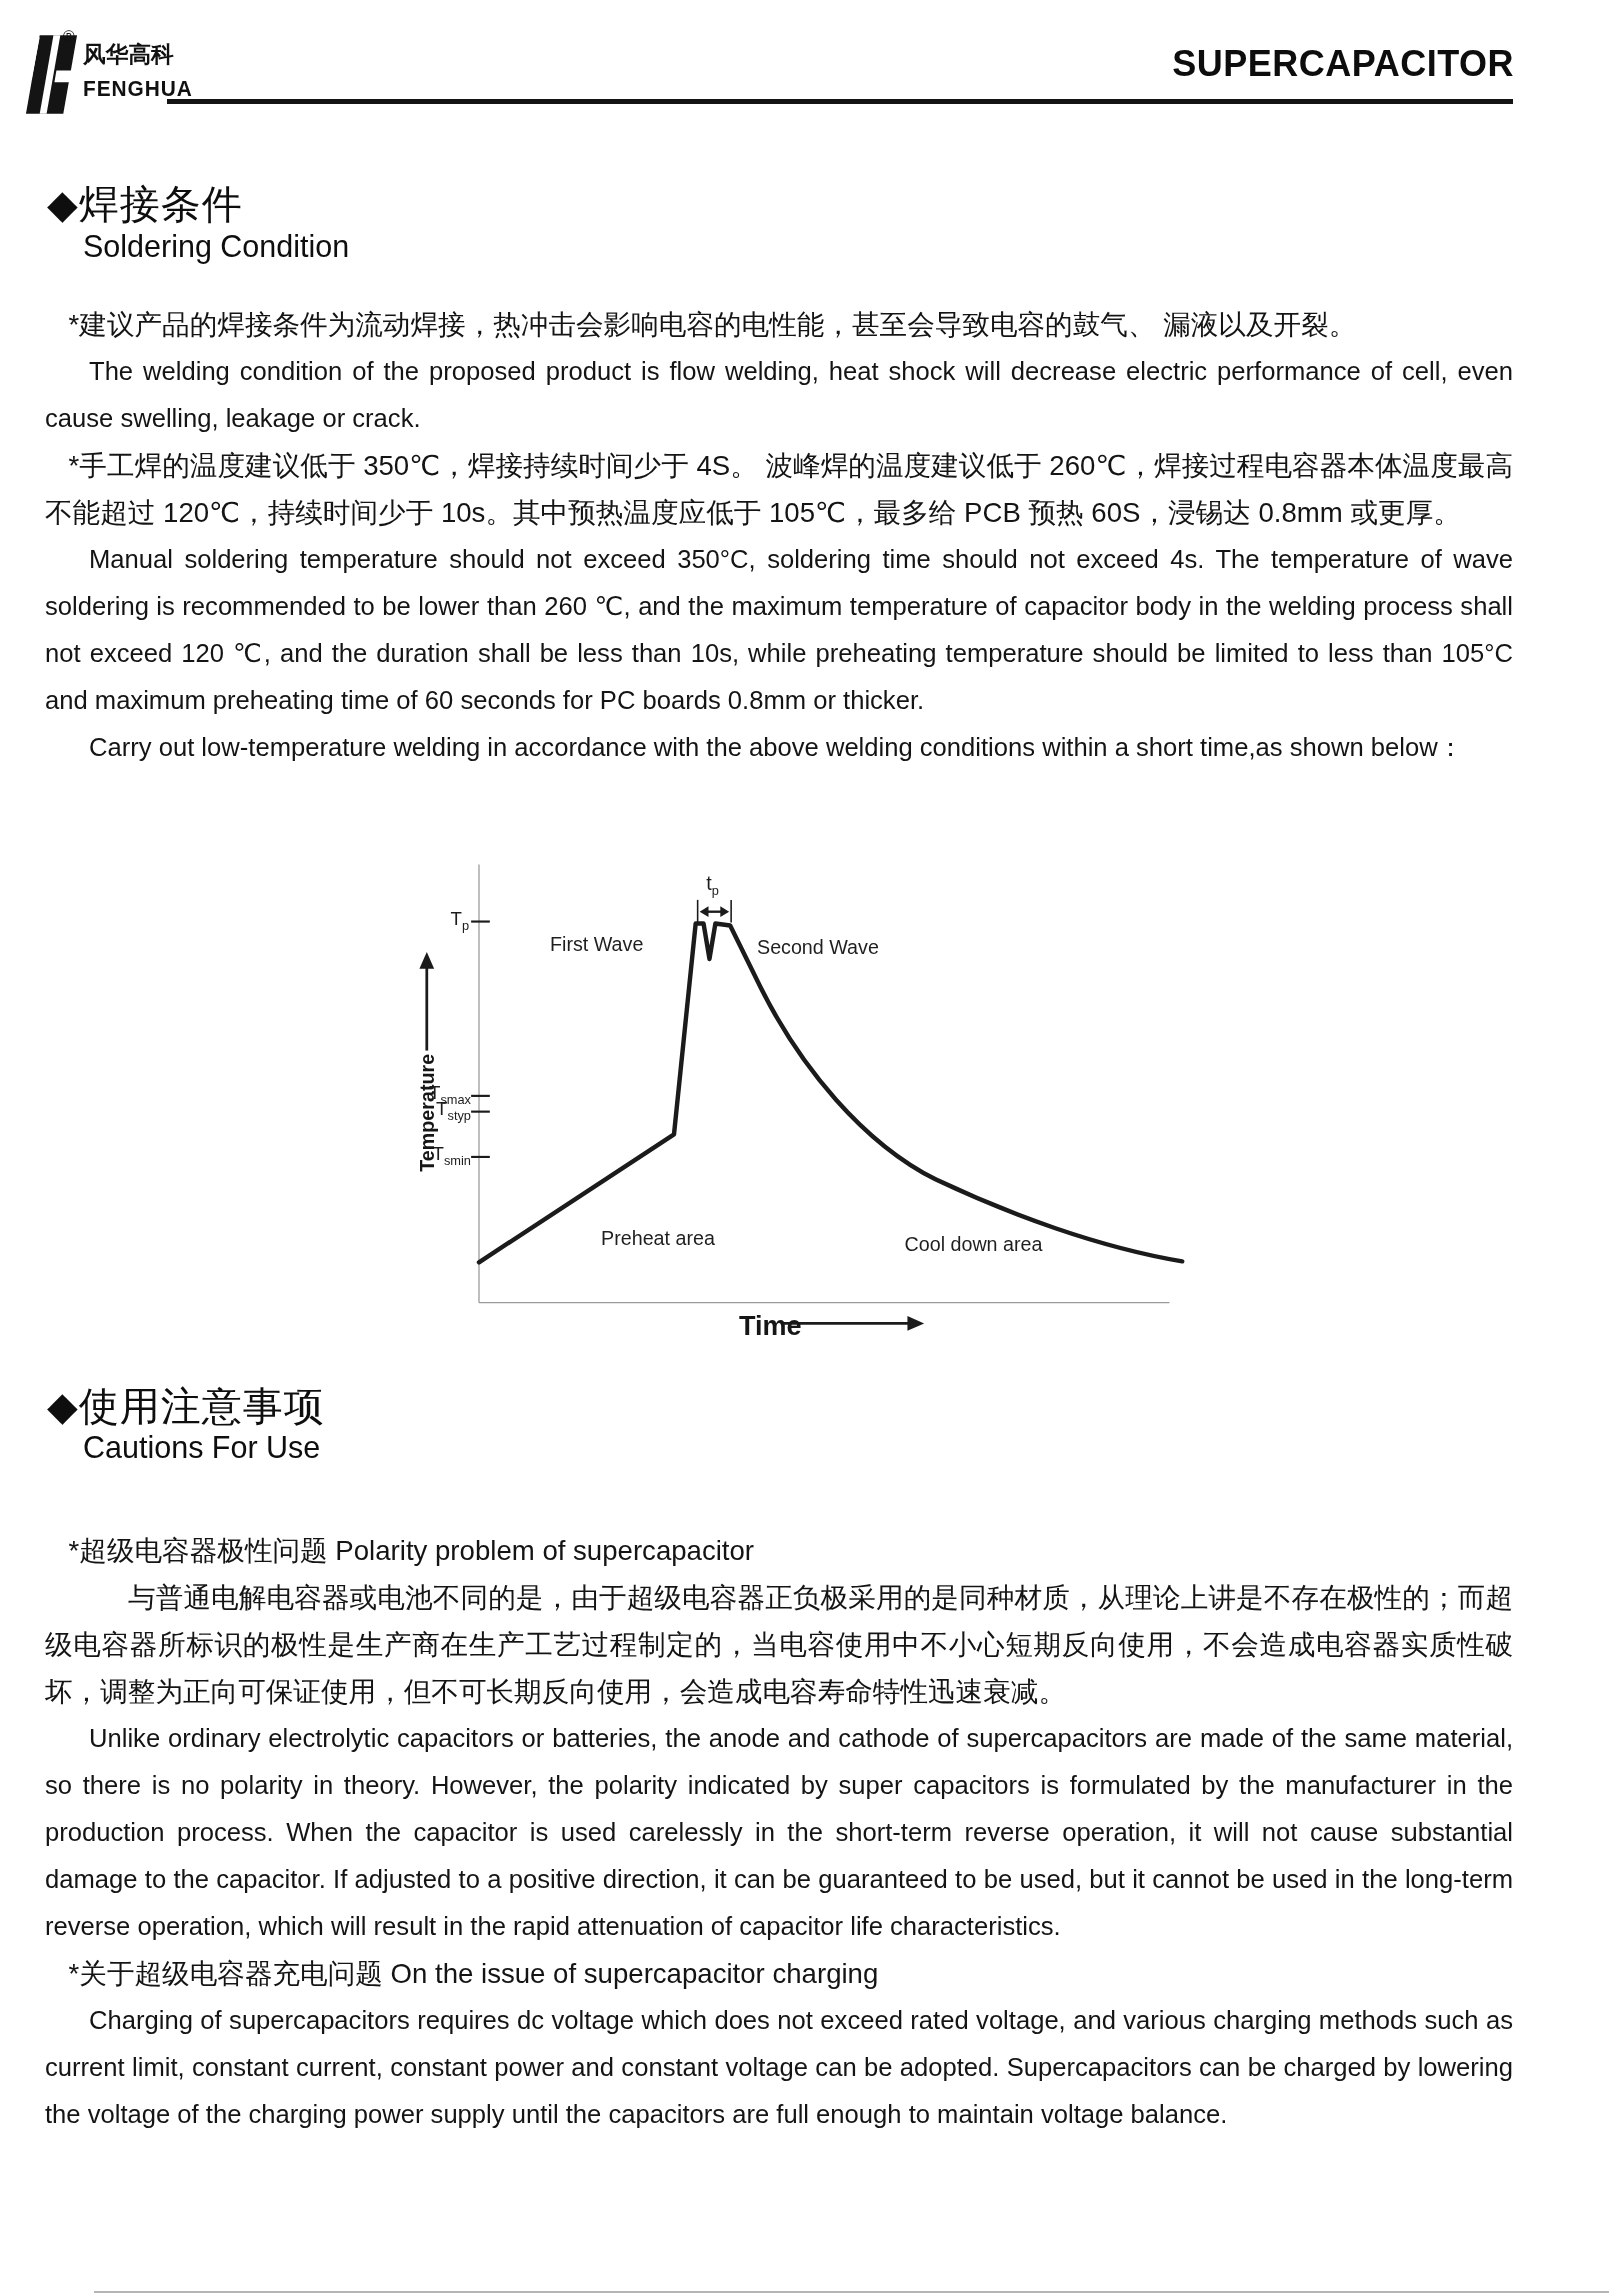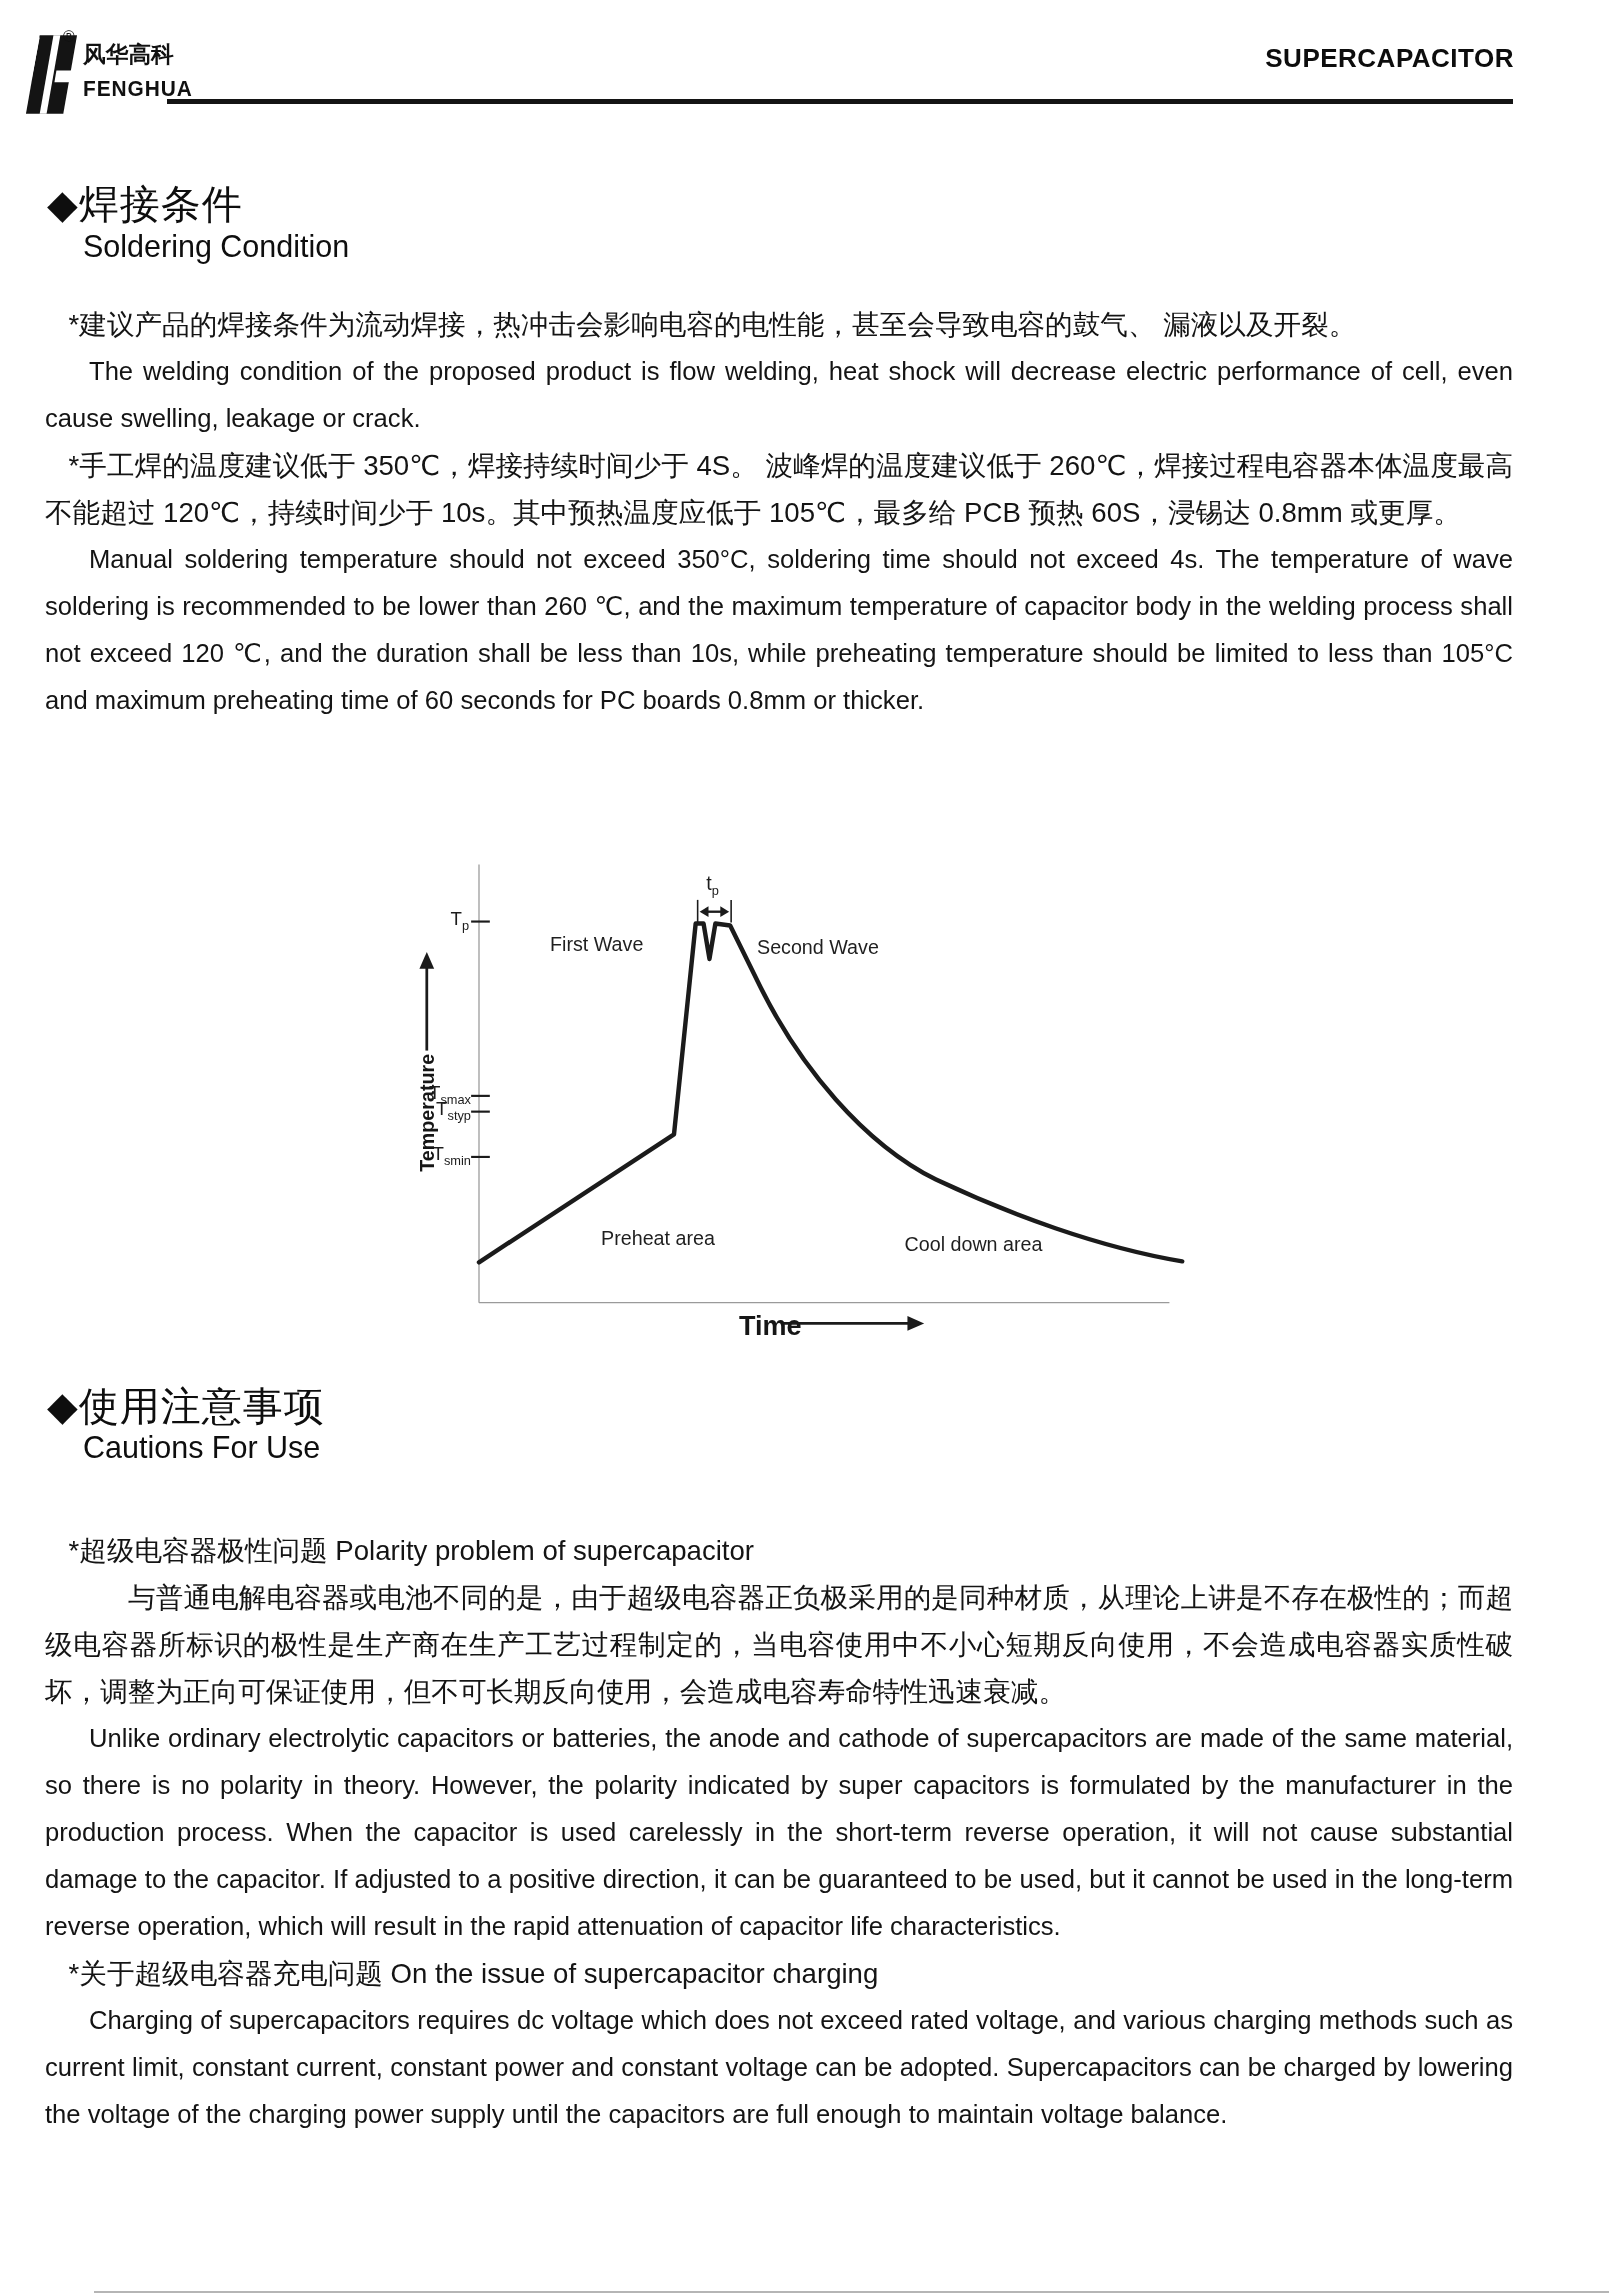--- a/index.html
+++ b/index.html
@@ -7,21 +7,21 @@
     position:relative;width:1610px;height:2295px;background:#ffffff;
     font-family:"Liberation Sans","DejaVu Sans",sans-serif;color:#121212;
     margin:0 auto;overflow:hidden;
   }
   
   .logo-mark{position:absolute;left:23.6px;top:32.5px;width:55px;height:83px;}
   .reg-mark{position:absolute;left:63px;top:27.6px;font-size:15.8px;color:#111;}
   .brand-cn{position:absolute;left:83px;top:39px;font-size:22.7px;font-weight:bold;letter-spacing:0px;color:#111;}
   .brand-en{position:absolute;left:83px;top:75px;font-size:22.7px;font-weight:bold;letter-spacing:1px;color:#111;transform:scaleX(.92);transform-origin:left;}
   .header-rule{position:absolute;left:167px;top:99px;width:1346px;height:4.9px;background:#141414;}
-  .doc-title{position:absolute;left:1110px;top:43px;width:404px;text-align:right;font-size:26px;font-weight:bold;letter-spacing:0.5px;color:#0d0d0d;}
+  .doc-title{position:absolute;left:1110px;top:43px;width:404px;text-align:right;font-size:36px;font-weight:bold;letter-spacing:0.5px;color:#0d0d0d;}
   
   .sec-title{position:absolute;left:47px;font-size:40px;color:#0e0e0e;letter-spacing:1px;}
   .sec-sub{position:absolute;left:83px;font-size:30.5px;color:#0e0e0e;}
   .t1{top:177px;} .s1{top:229px;}
   .t2{top:1379px;} .s2{top:1430px;}
   
   .flow{position:absolute;left:45px;width:1468px;}
   .flow-1{top:301px;} .flow-2{top:1527px;}
   .para{margin:0;font-size:25.6px;line-height:47px;text-align:justify;color:#141414;}
   .zh{font-size:27.6px;}
@@ -68,20 +68,21 @@
 
   <div>
     <div class="sec-title t1">◆焊接条件</div>
     <div class="sec-sub s1">Soldering Condition</div>
 
     <div class="flow flow-1">
       <p class="para zh ind-star">*建议产品的焊接条件为流动焊接，热冲击会影响电容的电性能，甚至会导致电容的鼓气、 漏液以及开裂。</p>
       <p class="para ind-en">The welding condition of the proposed product is flow welding, heat shock will decrease electric performance of cell, even cause swelling, leakage or crack.</p>
       <p class="para zh ind-star">*手工焊的温度建议低于 350℃，焊接持续时间少于 4S。 波峰焊的温度建议低于 260℃，焊接过程电容器本体温度最高不能超过 120℃，持续时间少于 10s。其中预热温度应低于 105℃，最多给 PCB 预热 60S，浸锡达 0.8mm 或更厚。</p>
       <p class="para ind-en">Manual soldering temperature should not exceed 350°C, soldering time should not exceed 4s. The temperature of wave soldering is recommended to be lower than 260 ℃, and the maximum temperature of capacitor body in the welding process shall not exceed 120 ℃, and the duration shall be less than 10s, while preheating temperature should be limited to less than 105°C and maximum preheating time of 60 seconds for PC boards 0.8mm or thicker.</p>
+      <p class="para ind-en">Carry out low-temperature welding in accordance with the above welding conditions within a short time,as shown below：</p>
     </div>
   </div>
 
   <div class="chart">
     <svg width="1610" height="522" viewBox="0 0 1634 530">
         <line x1="486" y1="38" x2="486" y2="483" stroke="#9a9a9a" stroke-width="1.3"></line>
         <line x1="486" y1="483" x2="1187" y2="483" stroke="#9a9a9a" stroke-width="1.3"></line>
         <line x1="478" y1="96" x2="497" y2="96" stroke="#1b1b1b" stroke-width="2.2"></line>
         <line x1="478" y1="273" x2="497" y2="273" stroke="#1b1b1b" stroke-width="2.2"></line>
         <line x1="478" y1="289" x2="497" y2="289" stroke="#1b1b1b" stroke-width="2.2"></line>

